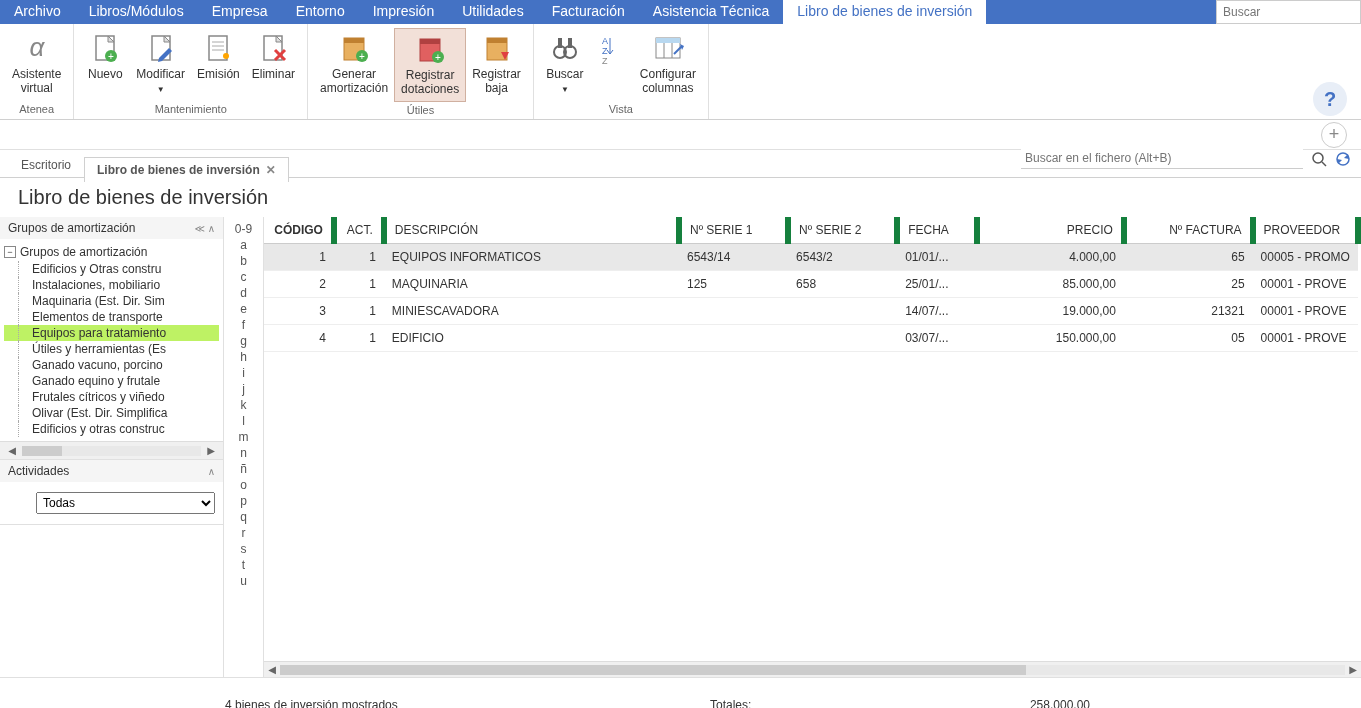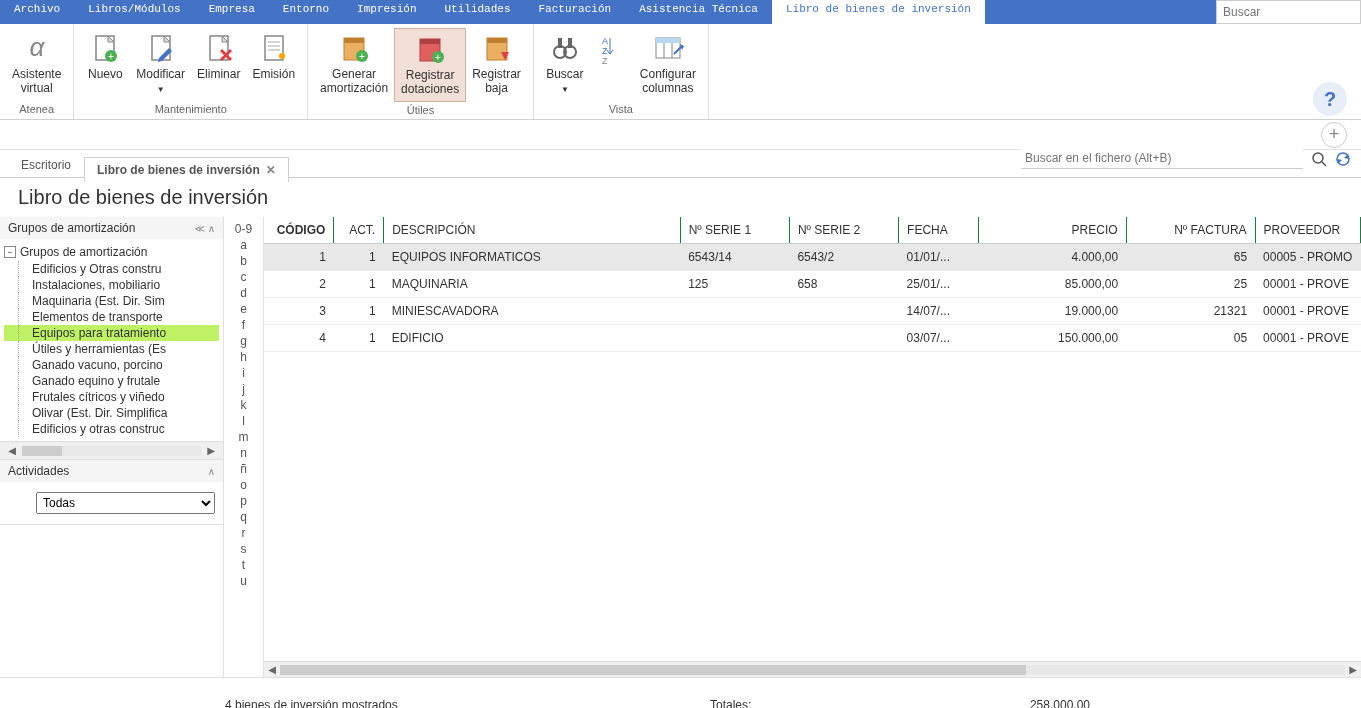--- a/index.html
+++ b/index.html
@@ -1,20 +1,20 @@
 <!DOCTYPE html>
 <html><head>
 <meta charset="utf-8">
 <style>
   * { box-sizing: border-box; margin: 0; padding: 0; font-family: "Segoe UI", Tahoma, sans-serif; }
   body { width: 1361px; height: 708px; overflow: hidden; background: #fff; font-size: 13px; color: #333; }
   
   
   .menubar { display: flex; height: 24px; background: #4472C4; }
-  .menubar .menu-item { padding: 3px 14px; color: #fff; font-size: 11px; cursor: pointer; font-family: Liberation Mono, monospace; }
+  .menubar .menu-item { padding: 3px 14px; color: #fff; font-size: 14px; cursor: pointer; }
   .menubar .menu-item.active { background: #fff; color: #4472C4; }
   .menubar .spacer { flex: 1; background: #4472C4; }
   .menubar .search-box { width: 145px; background: #fff; border: 1px solid #ccc; padding: 2px 6px; font-size: 12px; color: #888; }
   
   
   .ribbon { display: flex; height: 96px; border-bottom: 1px solid #d0d0d0; background: #fff; }
   .ribbon-group { display: flex; flex-direction: column; align-items: center; border-right: 1px solid #e0e0e0; padding: 4px 6px 2px; }
   .ribbon-group .btns { display: flex; flex: 1; }
   .ribbon-group .label { font-size: 11px; color: #666; padding: 2px 0; }
   .ribbon-btn { display: flex; flex-direction: column; align-items: center; justify-content: flex-start; padding: 4px 6px; cursor: pointer; font-size: 12px; text-align: center; line-height: 1.2; min-width: 50px; }
@@ -61,21 +61,21 @@
   .alpha-strip div { padding: 0 0; line-height: 16px; cursor: pointer; }
   
   
   .table-area { flex: 1; display: flex; flex-direction: column; position: relative; }
   .table-search { display: flex; justify-content: flex-end; padding: 0 10px 4px 0; align-items: center; gap: 8px; position: absolute; top: -30px; right: 0; width: 340px; }
   .table-search input { flex: 1; border: none; border-bottom: 1px solid #ccc; padding: 3px 4px; font-size: 12px; color: #888; outline: none; }
   .table-search .sicon { cursor: pointer; color: #555; font-size: 14px; }
   .table-search .ricon { cursor: pointer; color: #4472C4; font-size: 14px; }
   
   .data-table { border-collapse: collapse; width: 100%; font-size: 12px; }
-  .data-table th { text-align: left; padding: 6px 8px; border-bottom: 1px solid #ccc; border-right: 1px solid #15803d; font-weight: normal; color: #333; white-space: nowrap; }
+  .data-table th { text-align: left; padding: 6px 8px; border-bottom: 1px solid #ccc; border-right: 6px solid #15803d; font-weight: normal; color: #333; white-space: nowrap; }
   .data-table th.right, .data-table td.right { text-align: right; }
   .data-table th.bold { font-weight: bold; }
   .data-table td { padding: 6px 8px; border-bottom: 1px solid #eee; white-space: nowrap; }
   .data-table tr.selected td { background: #e8e8e8; }
   
   .table-scroll { height: 16px; background: #f0f0f0; display: flex; align-items: center; border-top: 1px solid #ddd; margin-top: auto; }
   .table-scroll .arrow { width: 16px; text-align: center; color: #666; cursor: pointer; font-size: 10px; }
   .table-scroll .track { flex: 1; height: 10px; background: #e8e8e8; position: relative; }
   .table-scroll .thumb { position: absolute; left: 0; width: 70%; height: 100%; background: #ccc; }
   
@@ -140,37 +140,37 @@
                 <path d="M19 4 L25 10 L19 10 Z" fill="#ddd" stroke="#888"></path>
                 <path d="M14 26 L24 16 L27 19 L17 29 L13 30 Z" fill="#4472C4"></path>
               </svg>
             </div>
             <div>Modificar<br><span style="font-size:8px">▼</span></div>
           </div>
           <div class="ribbon-btn">
             <div class="icon">
               <svg width="32" height="32" viewBox="0 0 32 32">
                 <rect x="7" y="4" width="18" height="24" fill="none" stroke="#888" stroke-width="1.5"></rect>
-                <path d="M19 4 L25 10 L19 10 Z" fill="#ddd" stroke="#888"></path>
-                <path d="M18 18 L28 28 M28 18 L18 28" stroke="#E04040" stroke-width="3"></path>
-              </svg>
-            </div>
-            <div>Eliminar</div>
-          </div>
-          <div class="ribbon-btn">
-            <div class="icon">
-              <svg width="32" height="32" viewBox="0 0 32 32">
-                <rect x="7" y="4" width="18" height="24" fill="none" stroke="#888" stroke-width="1.5"></rect>
                 <line x1="10" y1="10" x2="22" y2="10" stroke="#aaa"></line>
                 <line x1="10" y1="14" x2="22" y2="14" stroke="#aaa"></line>
                 <line x1="10" y1="18" x2="22" y2="18" stroke="#aaa"></line>
                 <circle cx="24" cy="24" r="3" fill="#FFA500"></circle>
               </svg>
             </div>
             <div>Emisión</div>
+          </div>
+          <div class="ribbon-btn">
+            <div class="icon">
+              <svg width="32" height="32" viewBox="0 0 32 32">
+                <rect x="7" y="4" width="18" height="24" fill="none" stroke="#888" stroke-width="1.5"></rect>
+                <path d="M19 4 L25 10 L19 10 Z" fill="#ddd" stroke="#888"></path>
+                <path d="M18 18 L28 28 M28 18 L18 28" stroke="#E04040" stroke-width="3"></path>
+              </svg>
+            </div>
+            <div>Eliminar</div>
           </div>
         </div>
         <div class="label">Mantenimiento</div>
       </div>
       <div class="ribbon-group">
         <div class="btns">
           <div class="ribbon-btn">
             <div class="icon">
               <svg width="32" height="32" viewBox="0 0 32 32">
                 <rect x="6" y="6" width="20" height="22" fill="#E8B060" stroke="#C08030"></rect>

